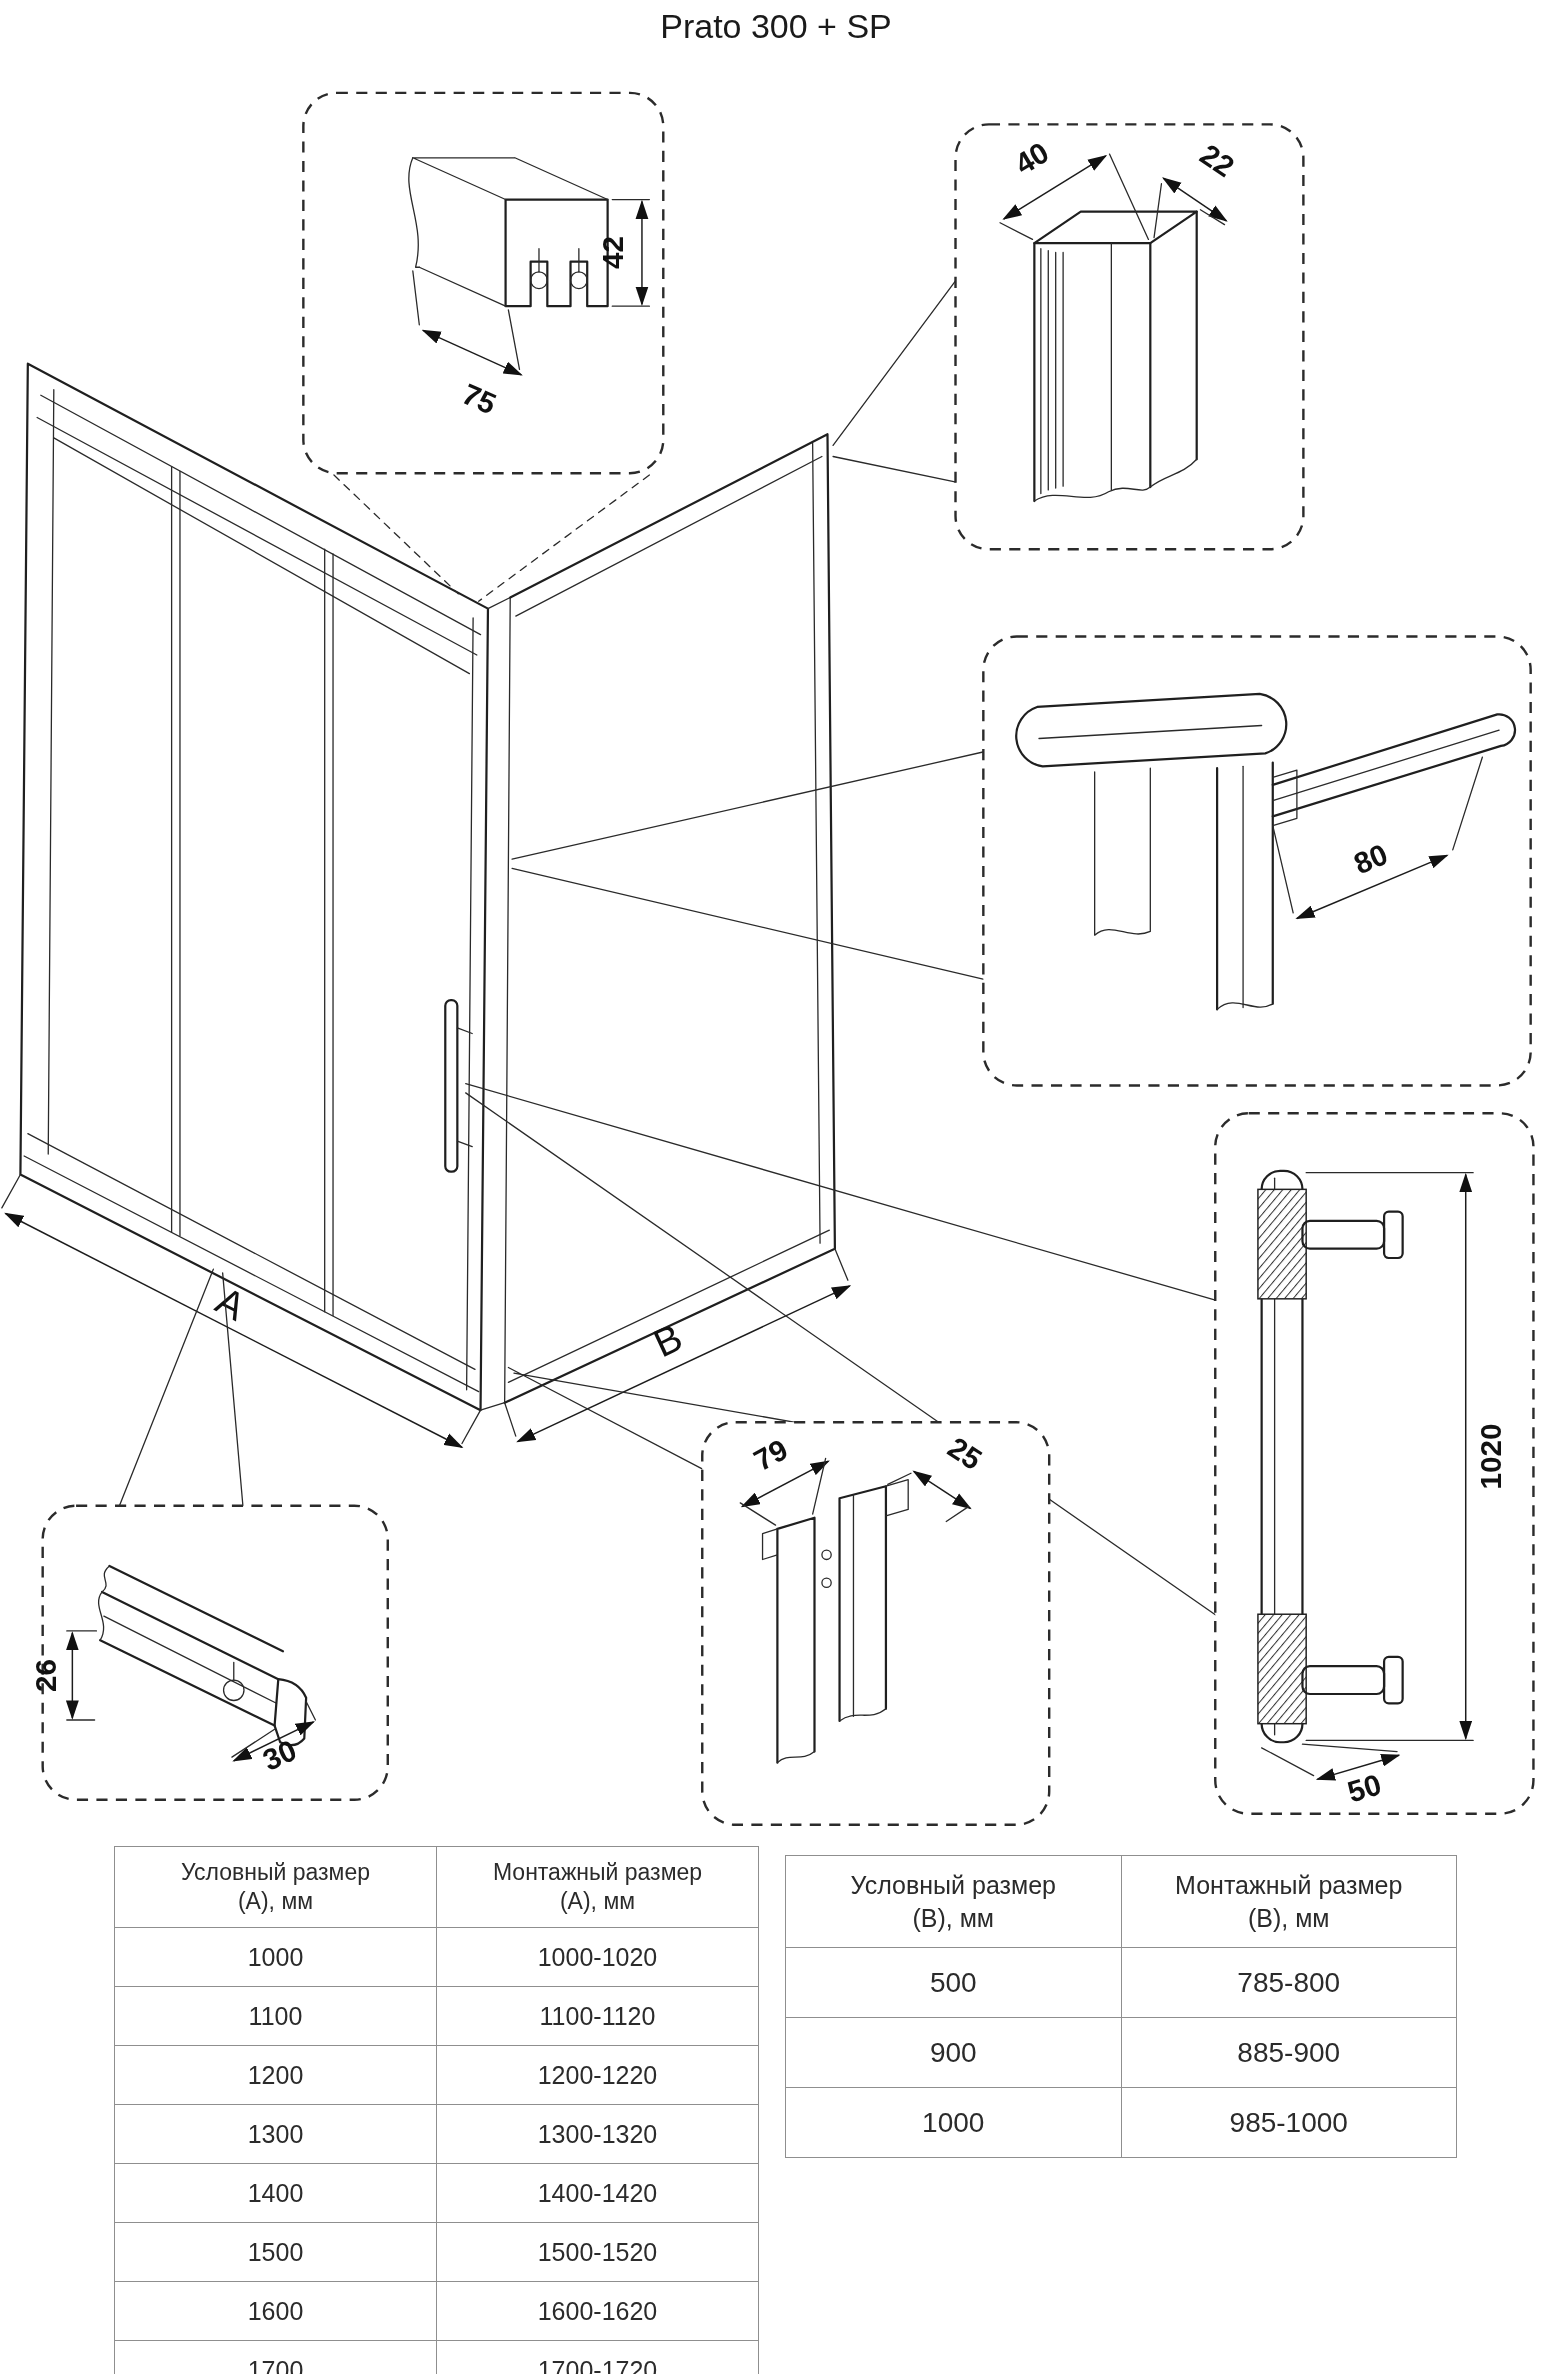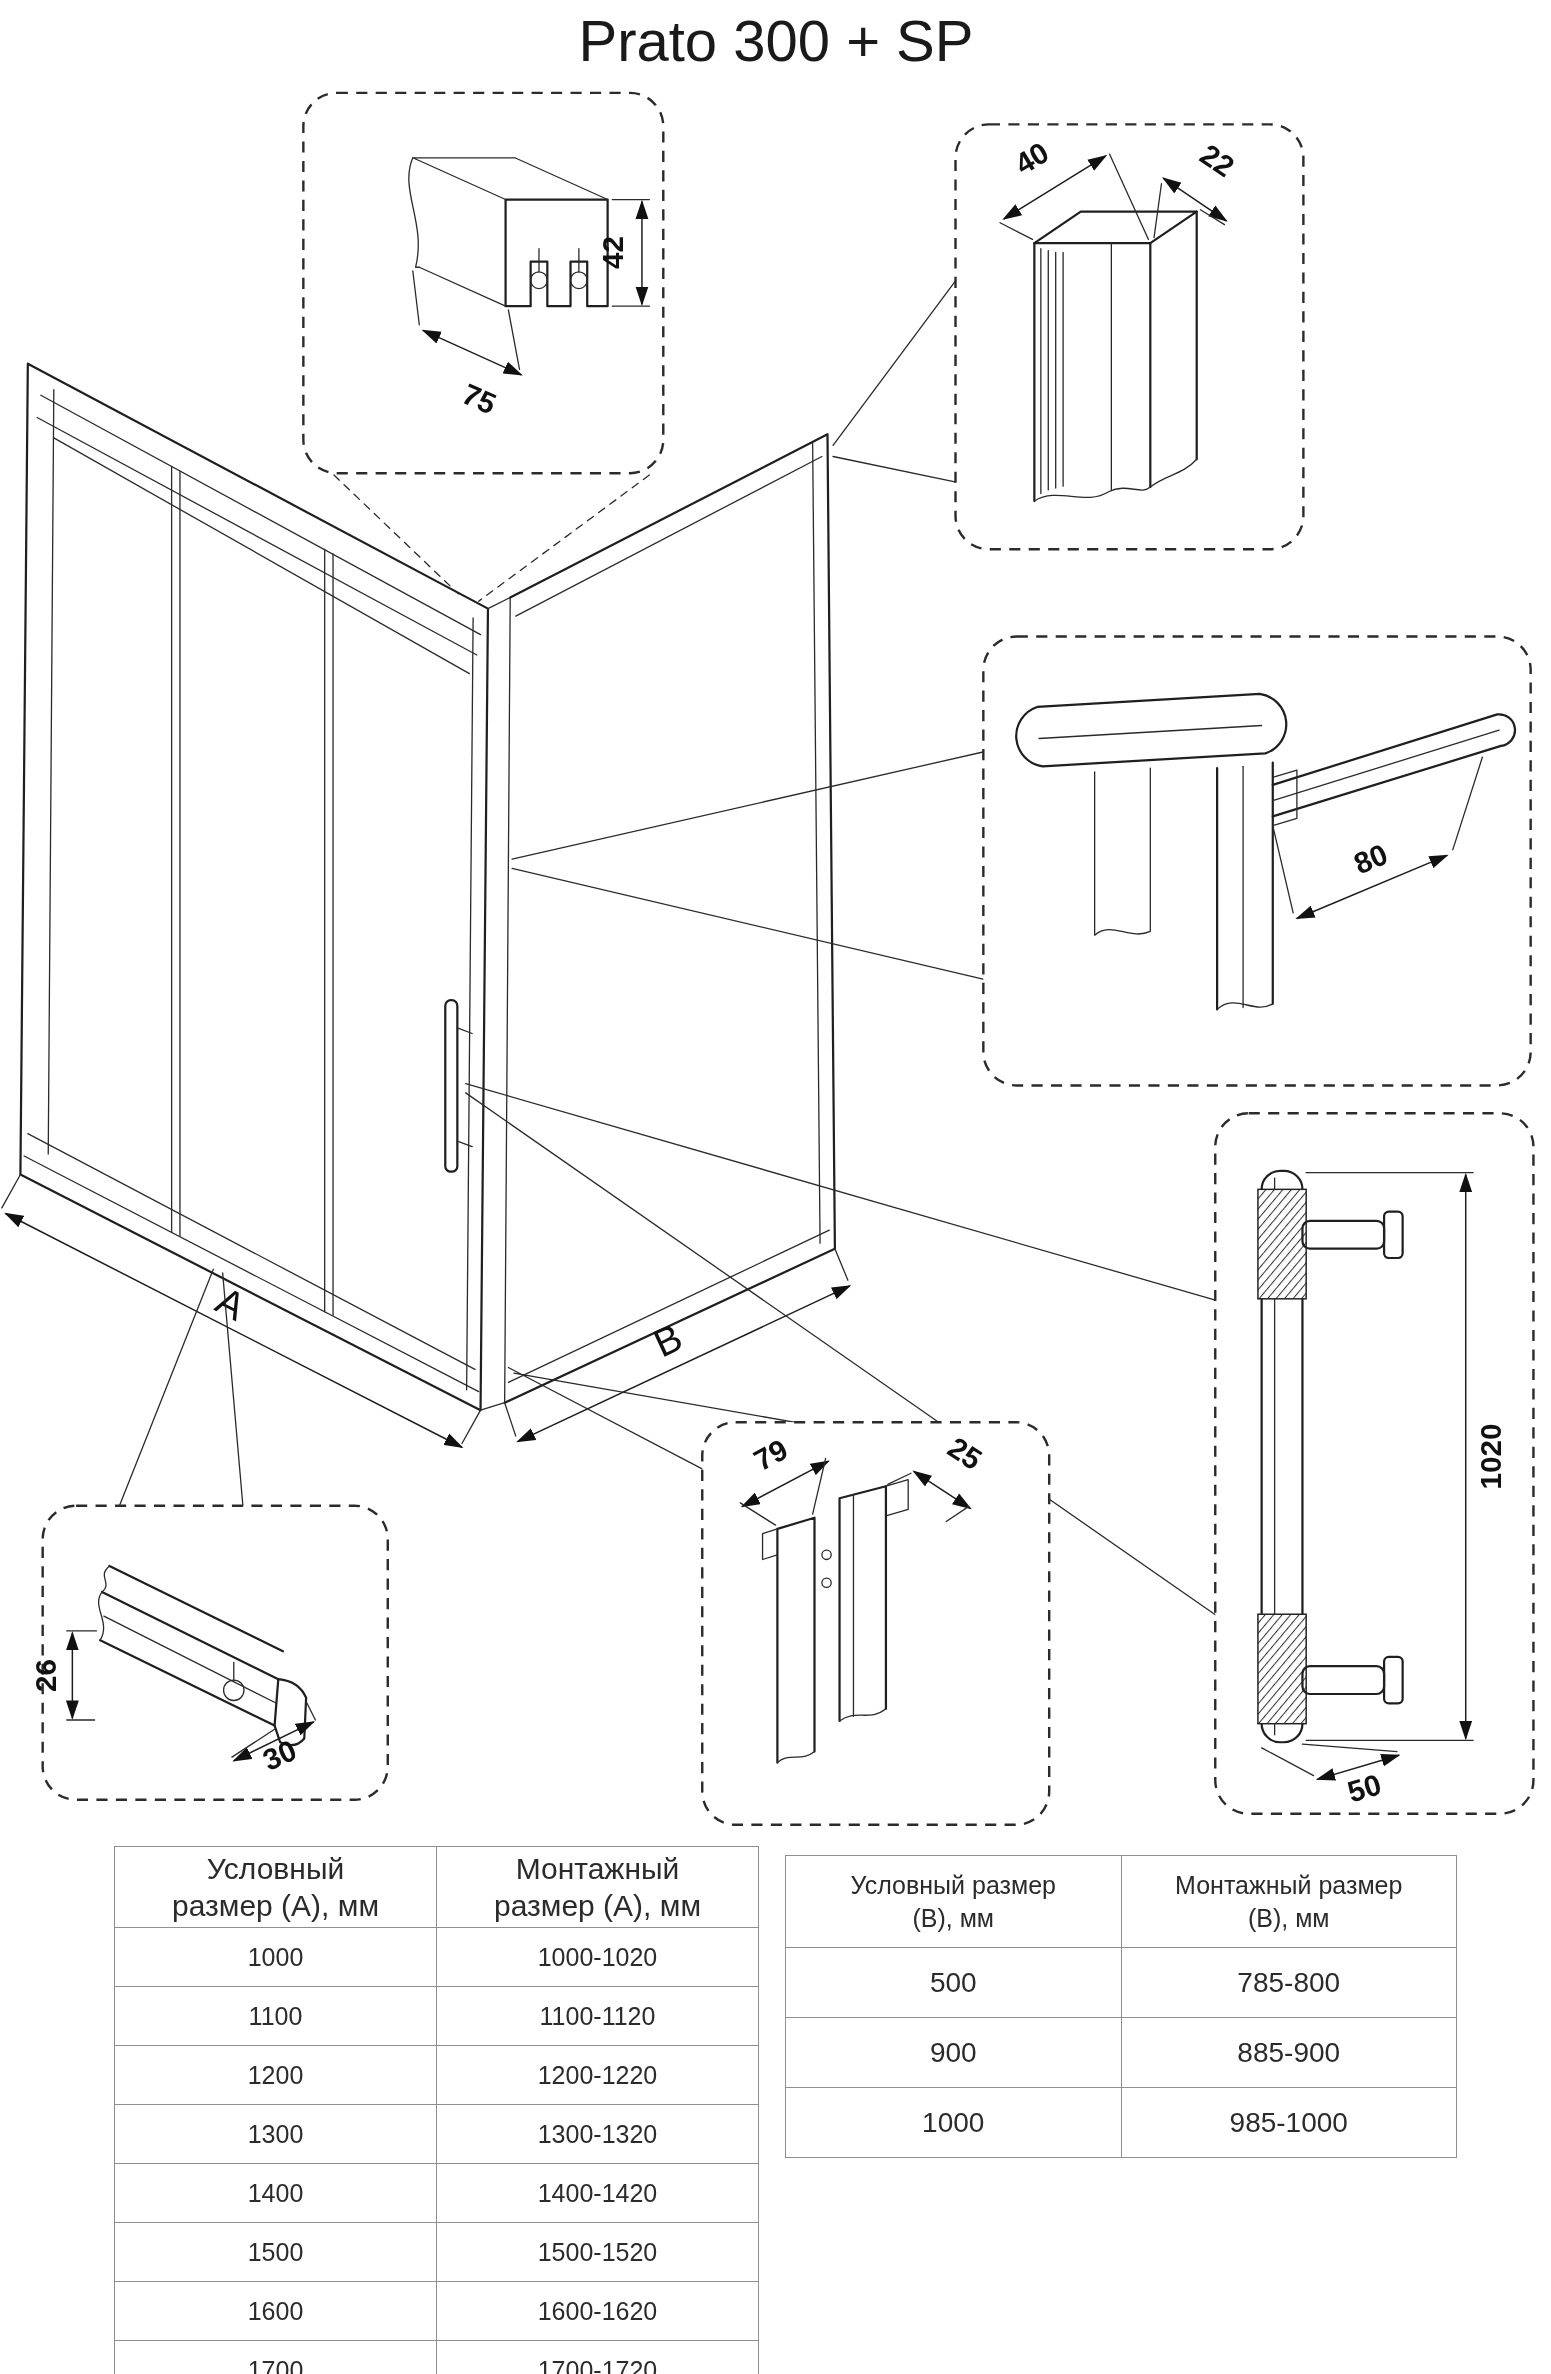--- a/index.html
+++ b/index.html
@@ -1,33 +1,33 @@
 <!DOCTYPE html>
 <html style="font-size:15px"><head>
 <meta charset="utf-8">
 <style>
   html,body{margin:0;padding:0;background:#ffffff;}
   #page{position:relative;width:1552px;height:2375px;background:#ffffff;overflow:hidden;
         font-family:"Liberation Sans", sans-serif;color:#1c1c1c;}
   #page-title{position:absolute;left:0;top:7.4px;width:1552px;text-align:center;
-        font-size:58px;font-weight:400;color:#1a1a1a;}
+        font-size:34px;font-weight:400;color:#1a1a1a;}
   svg{position:absolute;left:0;top:0;}
   .ln{fill:none;stroke:#1f1f1f;stroke-width:2.4;stroke-linejoin:round;stroke-linecap:round;}
   .thin{fill:none;stroke:#2a2a2a;stroke-width:1.4;stroke-linejoin:round;stroke-linecap:round;}
   .dash{stroke-dasharray:8 7;}
   .cbox{fill:#ffffff;stroke:#2b2b2b;stroke-width:2.6;stroke-dasharray:12 9;}
   .dim{fill:none;stroke:#1c1c1c;stroke-width:1.6;}
   .dimtxt{font-family:"Liberation Sans",sans-serif;font-size:32px;font-weight:600;fill:#111;}
   .biglbl{font-family:"Liberation Sans",sans-serif;font-size:42px;font-weight:400;fill:#111;}
   
   .dimtable{position:absolute;border-collapse:collapse;table-layout:fixed;background:#fff;}
   .dimtable td,.dimtable th{border:1.7px solid #8f8f8f;text-align:center;vertical-align:middle;
         color:#2b2b2b;font-weight:400;}
   #table-a-wrap{left:114px;top:1846px;width:645px;}
-  #table-a-wrap th{height:78px;font-size:30px;line-height:1.25;}
+  #table-a-wrap th{height:78px;font-size:23px;line-height:1.25;}
   #table-a-wrap td{height:56px;font-size:25px;}
   #table-b-wrap{left:785px;top:1855px;width:672px;border-radius:12px;}
   #table-b-wrap th{height:89px;font-size:25px;line-height:1.3;}
   #table-b-wrap td{height:67px;font-size:28px;}
   .hwrap{display:inline-block;max-width:223px;}
   .hwrapb{display:inline-block;max-width:250px;}
 </style>
 </head>
 <body>
 

